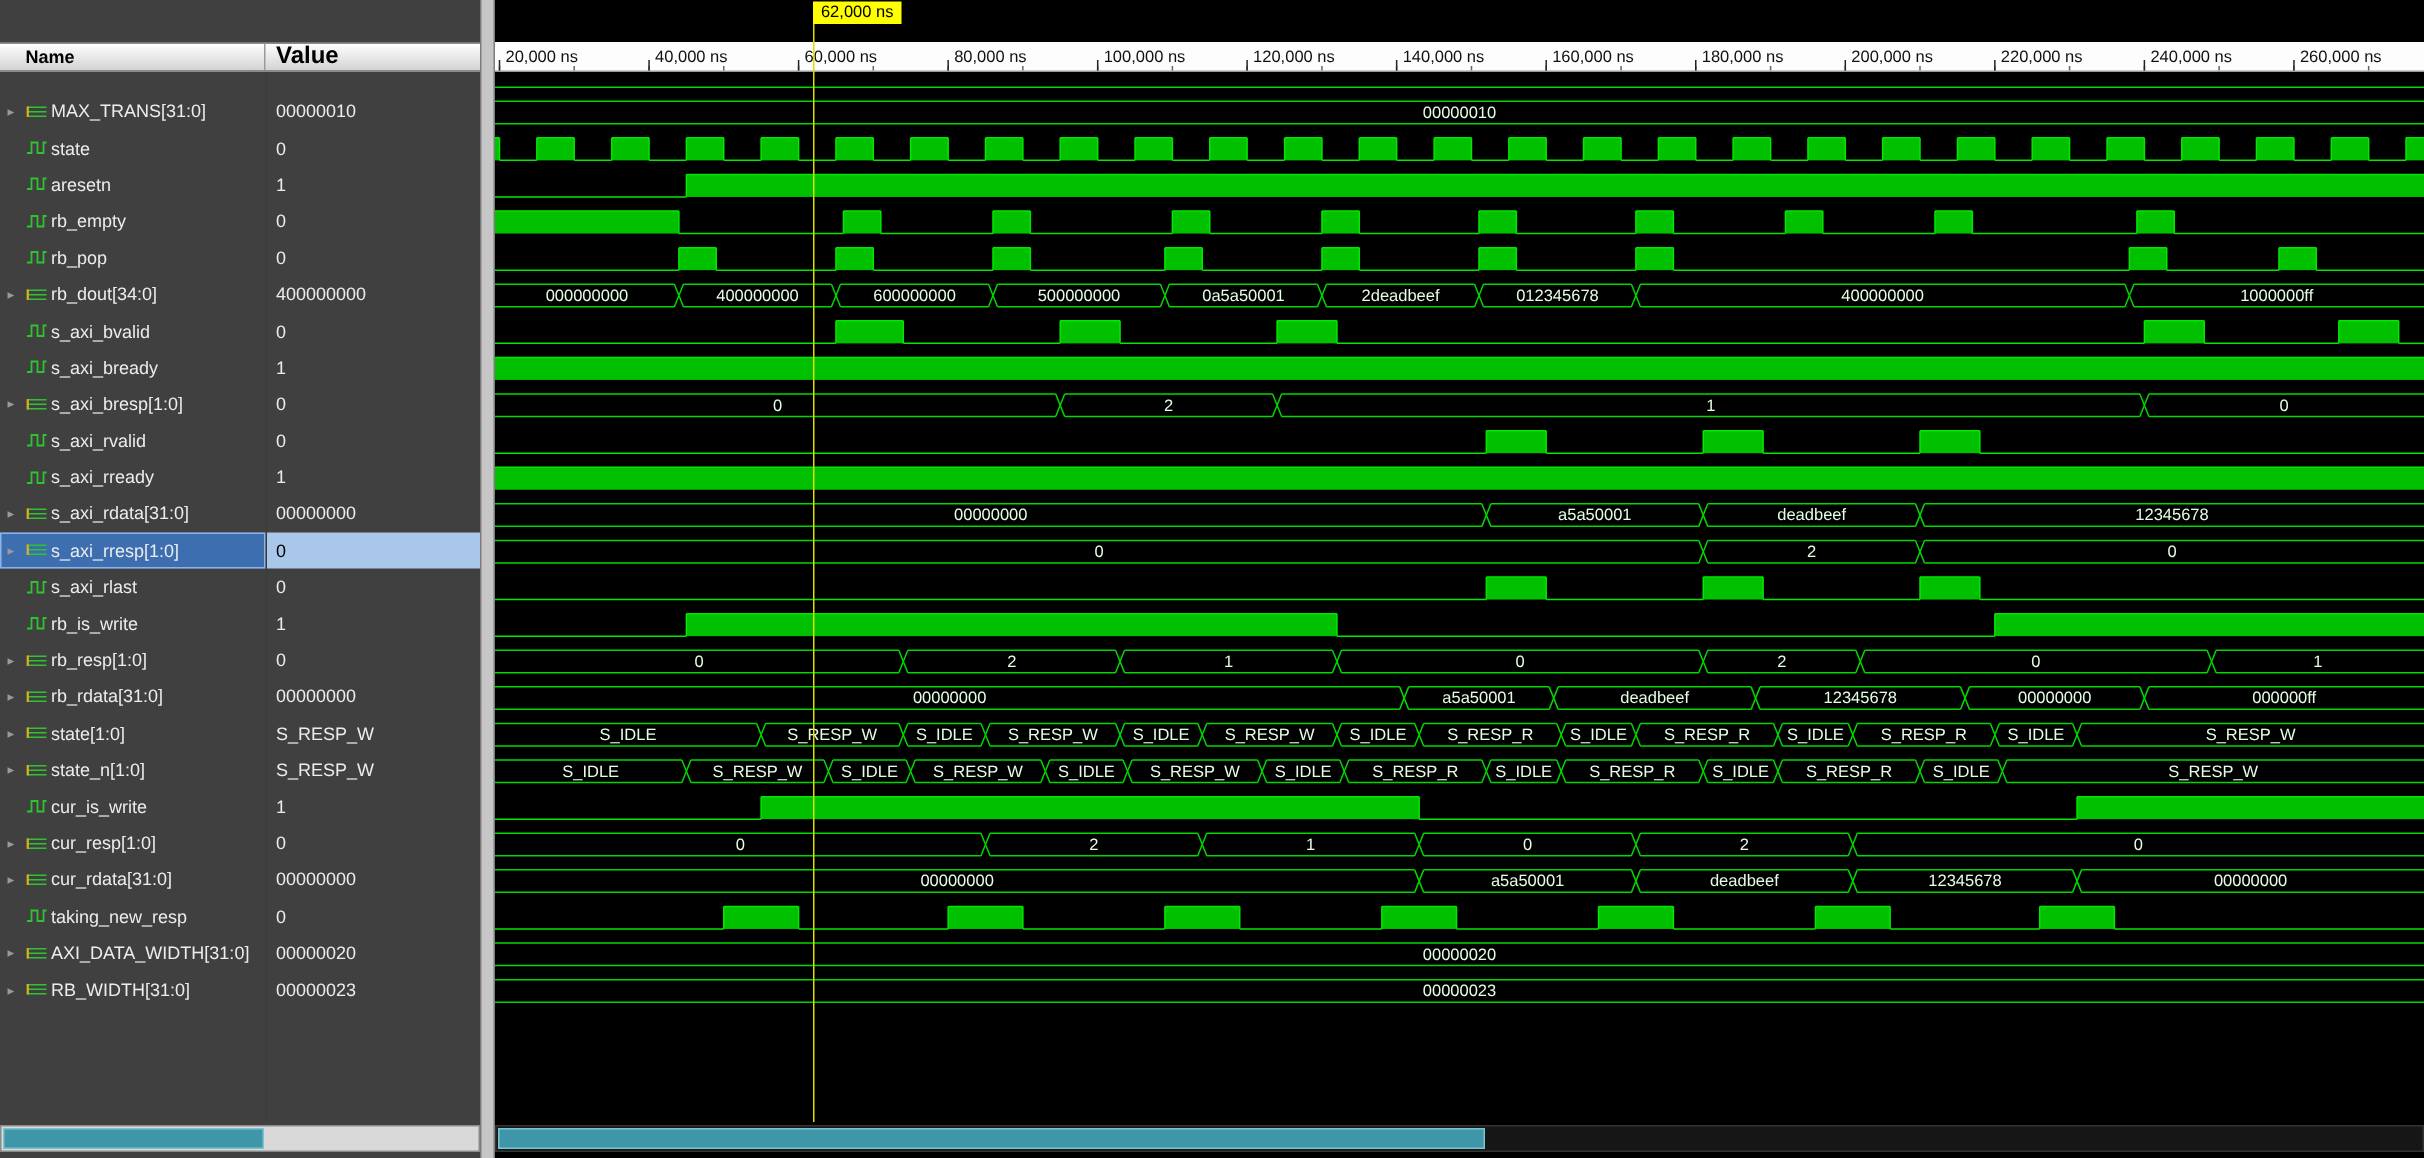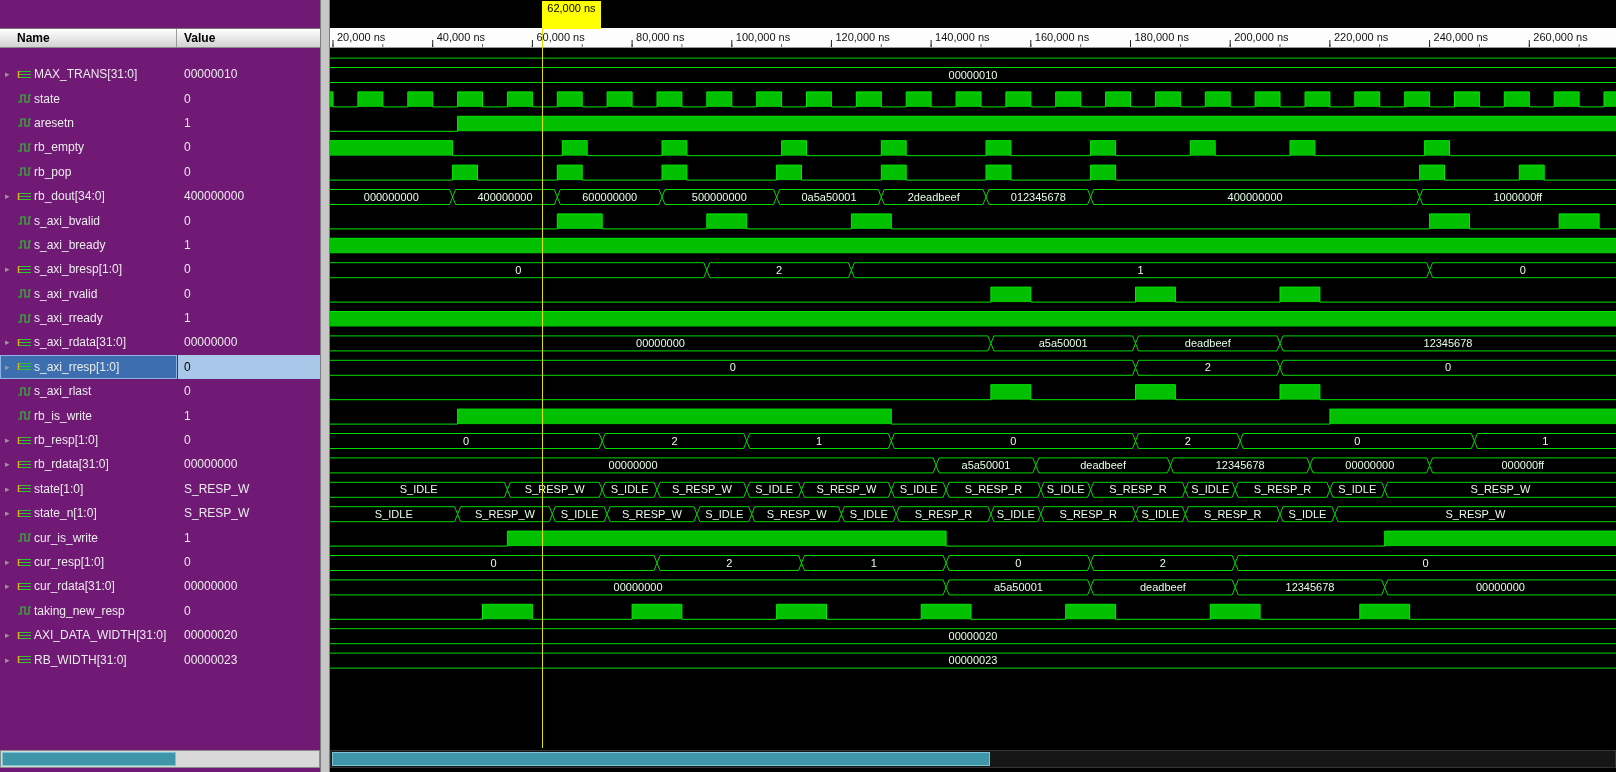--- a/index.html
+++ b/index.html
@@ -1,27 +1,27 @@
 <!DOCTYPE html>
 <html><head>
 <meta charset="utf-8">
 <style>
   * { margin:0; padding:0; box-sizing:border-box; }
   html,body { background:#1a1a1a; }
   .app { position:relative; width:1616px; height:772px; background:#000;
          font-family:"Liberation Sans", sans-serif; overflow:hidden; }
 
   
-  .left-panel { position:absolute; left:0; top:0; width:320px; height:772px; background:#701a75;padding-left:12px; }
+  .left-panel { position:absolute; left:0; top:0; width:320px; height:772px; background:#404040;padding-left:12px; }
   .cols-header { position:absolute; left:0; top:28px; width:320px; height:20px;
                  background:linear-gradient(#ffffff,#d2d2d2); border-top:1px solid #777;
                  border-bottom:1px solid #8a8a8a; display:flex; }
   .col-name  { width:177px; padding-left:17px; font-weight:bold; font-size:12px; color:#000;
                line-height:18px; border-right:1px solid #9a9a9a; }
-  .col-value { padding-left:7px; font-weight:bold; font-size:12px; color:#000; line-height:18px; }
+  .col-value { padding-left:7px; font-weight:bold; font-size:16px; color:#000; line-height:18px; }
   .signal-list { position:absolute; left:0; top:50px; width:320px; height:624px; overflow:hidden; }
   .partial-spacer { height:12px; }
   .sig-row { display:flex; height:24.4px; align-items:stretch; }
   .name-cell { width:177px; display:flex; align-items:center; padding-left:5px; }
   .expander { width:12px; color:#9a9a9a; font-size:9px; flex:none; }
   .sig-icon { width:17px; flex:none; display:flex; align-items:center; }
   .sig-name { color:#ececec; font-size:12px; white-space:nowrap; }
   .value-cell { flex:1; color:#ececec; font-size:12px; padding-left:7px;
                 display:flex; align-items:center; }
   .sig-row.selected .name-cell { background:#3d6fb0; outline:1px solid #8fb4e3; outline-offset:-1px; }
@@ -33,21 +33,21 @@
                    background:#c6c6c6; border-left:1px solid #7d7d7d; border-right:1px solid #7d7d7d; }
 
   
   .wave-panel { position:absolute; left:330px; top:0; width:1286px; height:772px; background:#000; }
   .ruler-svg { position:absolute; left:0; top:28px; width:1286px; height:20px;
                background:#fdfdfd; border-bottom:1px solid #9a9a9a; display:block; }
   .wave-svg  { position:absolute; left:0; top:48px; width:1286px; height:700px; display:block; }
   .ticklab { font-size:11px; fill:#111; font-family:"Liberation Sans", sans-serif; }
   .buslab  { font-size:11px; fill:#e4ffe4; font-family:"Liberation Sans", sans-serif; }
 
-  .cursor-flag { position:absolute; top:1px; height:28px; background:#ffff00; color:#000;
+  .cursor-flag { position:absolute; top:1px; height:15px; background:#ffff00; color:#000;
                  font-size:11px; line-height:15px; padding:0 5px; z-index:6; white-space:nowrap; }
   .cursor-line { position:absolute; top:16px; height:732px; width:1px; background:#dede00; z-index:5; }
 
   
   .h-scroll { position:absolute; left:0; top:750px; width:1286px; height:18px;
               background:#161616; border:1px solid #343434; }
   .h-thumb  { position:absolute; left:1px; top:1px; width:658px; height:14px;
               background:#3f96a8; border:1px solid #7cc4d4; }
   .left-scroll { position:absolute; left:0; top:750px; width:320px; height:18px;
                  background:#d9d9d9; border:1px solid #8a8a8a; }

